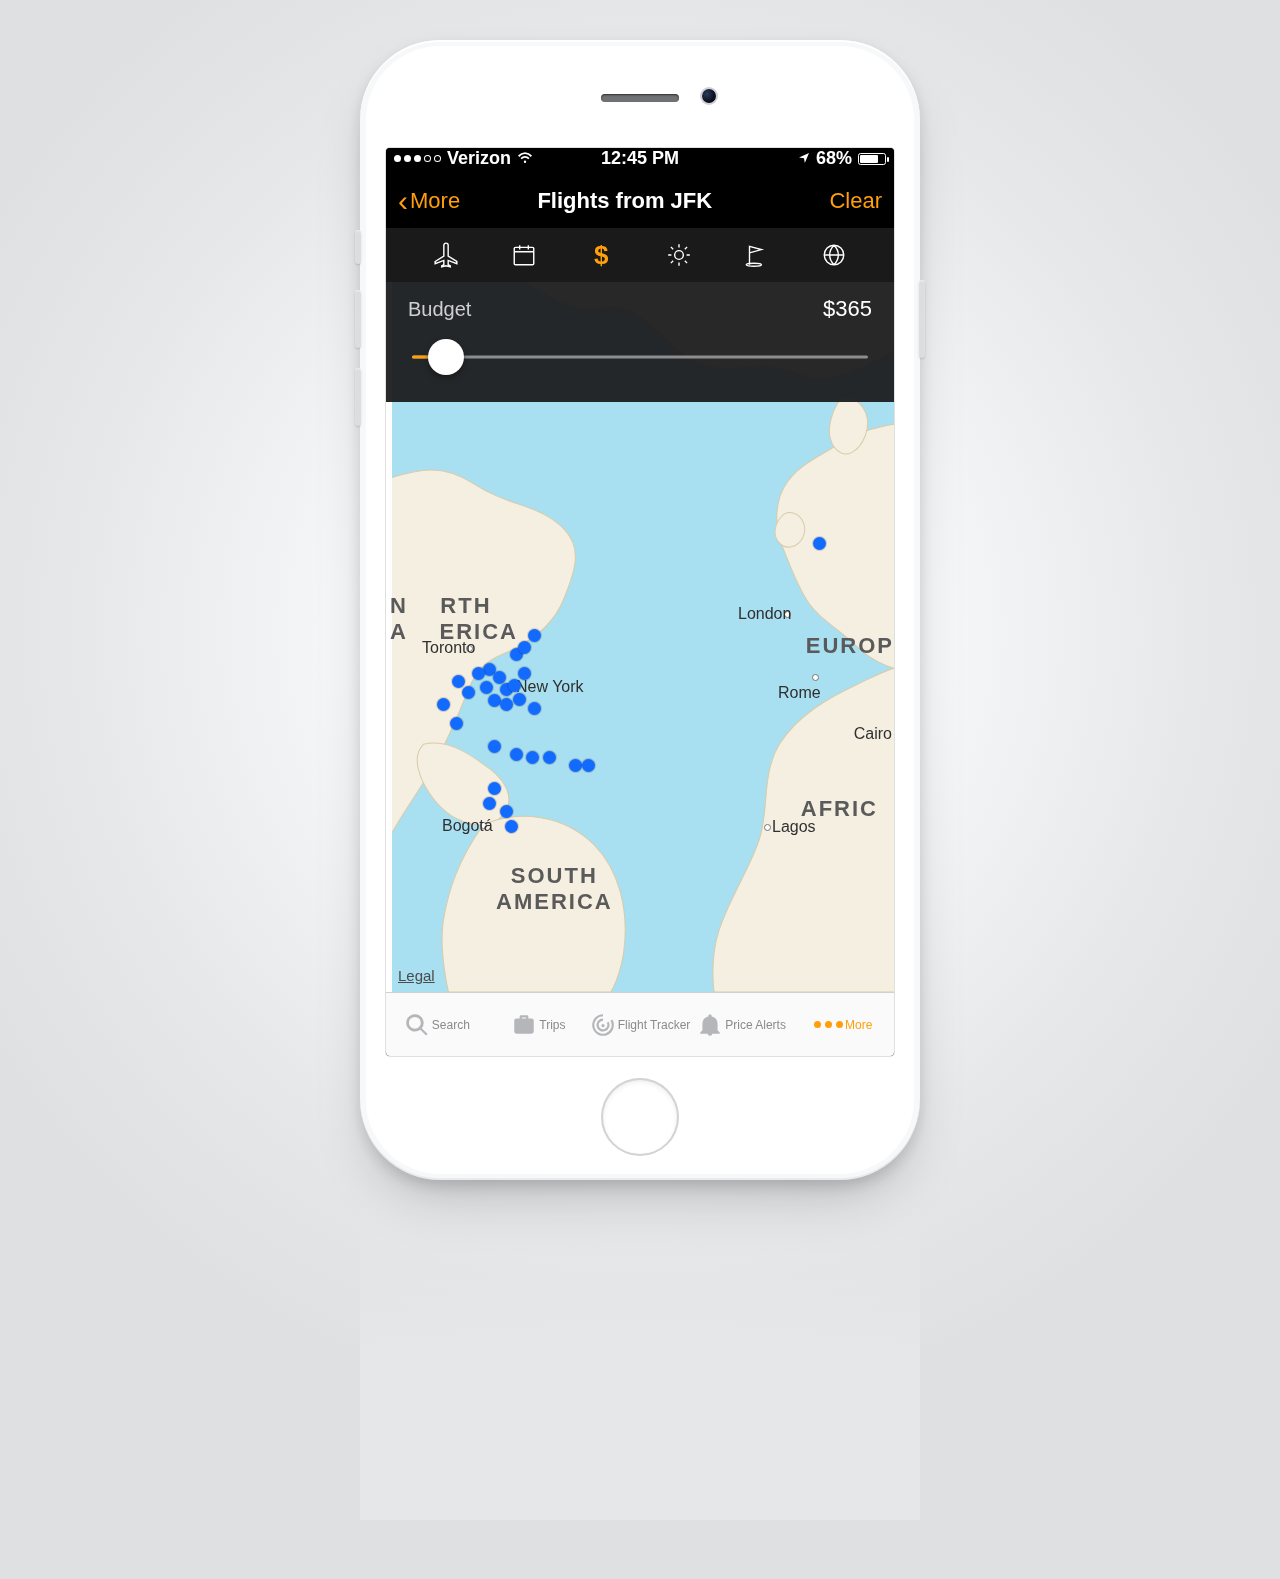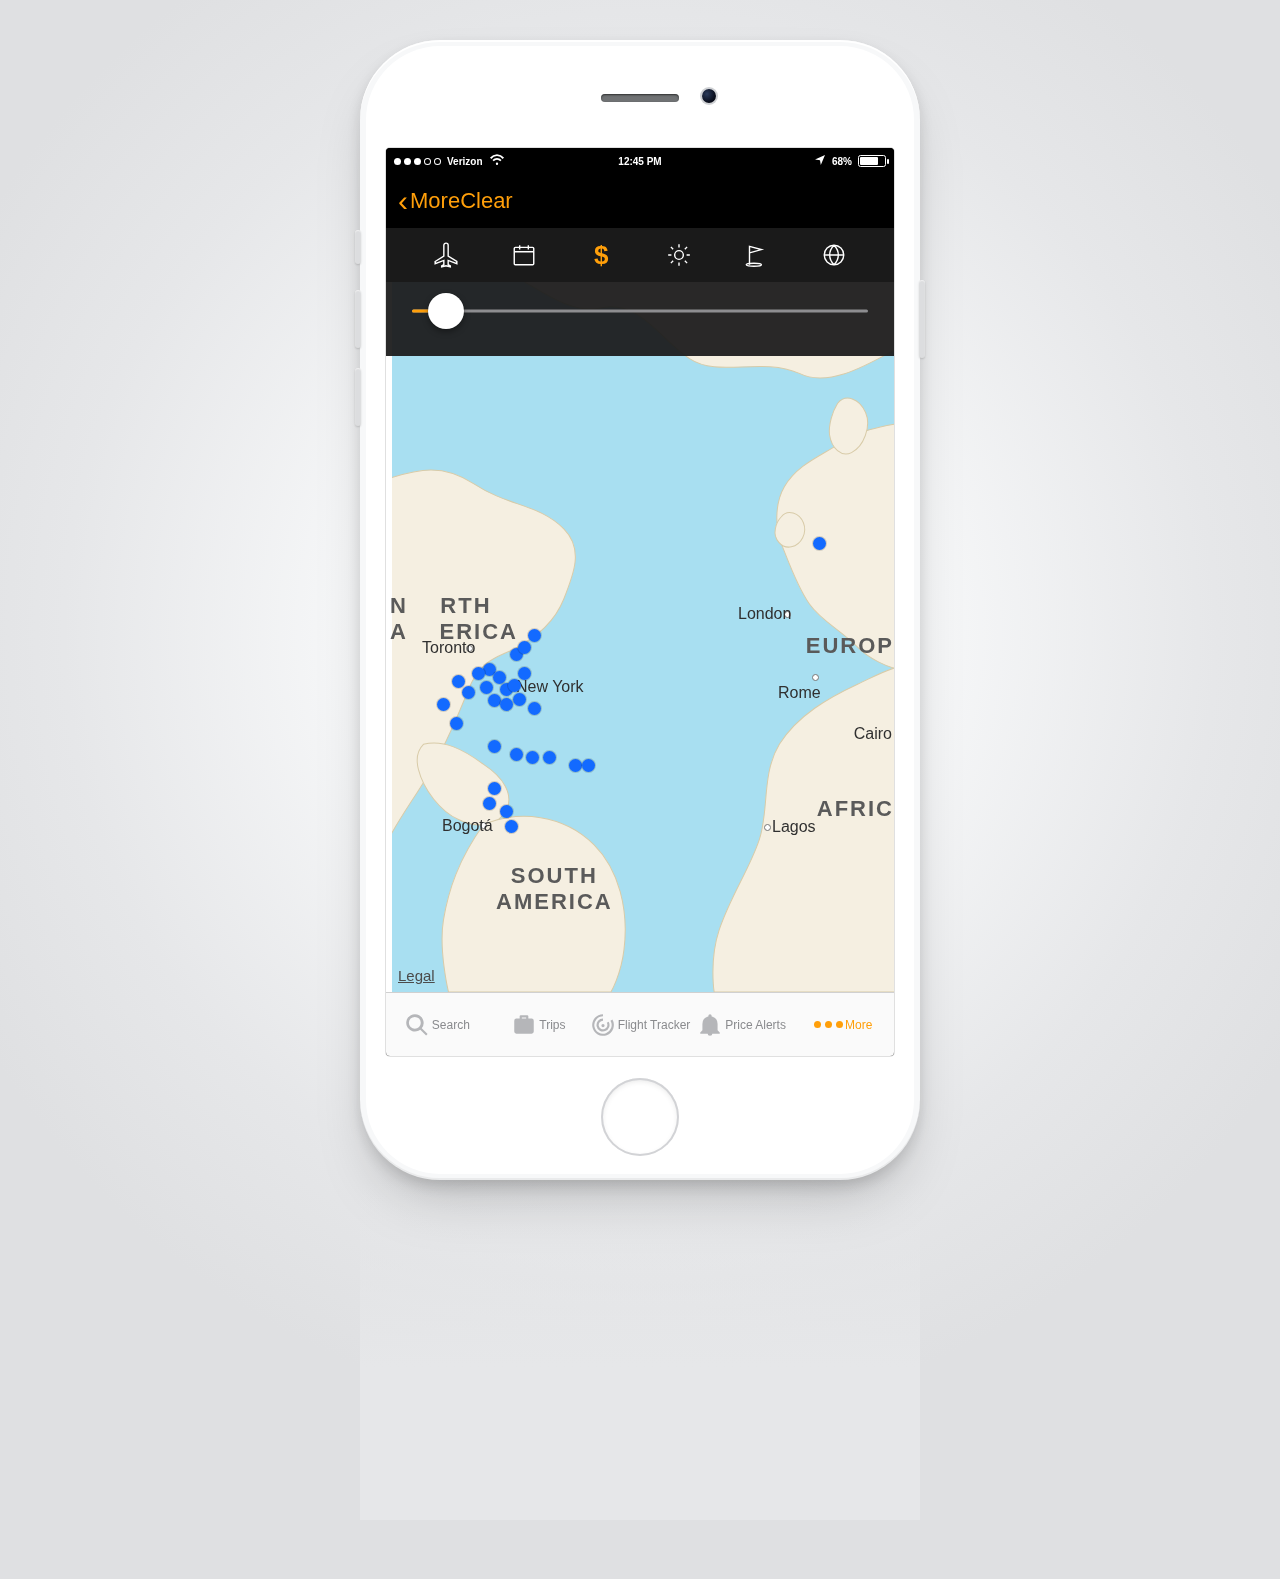--- a/index.html
+++ b/index.html
@@ -45,22 +45,22 @@
   
   .screen {
     position:absolute; top:108px; left:26px; right:26px; bottom:124px;
     background:#000; border-radius:4px; overflow:hidden;
     box-shadow:0 0 0 1px rgba(0,0,0,0.12);
     display:flex; flex-direction:column;
   }
 
   
   .status {
-    height:26px; background:#000; color:#fff; font-size:10px; font-weight:600;
-    display:flex; align-items:center; padding:0 8px;
+    height:26px; background:#000; color:#fff; font-size:18px; font-weight:600;
+    display:flex; align-items:flex-start; padding:0 8px;
   }
   .status .left, .status .right { flex:1; display:flex; align-items:center; gap:6px; }
   .status .right { justify-content:flex-end; }
   .status .center { flex:0 0 auto; }
   .dots { display:flex; gap:3px; }
   .dots span { width:7px; height:7px; border-radius:50%; background:#fff; }
   .dots span.empty { background:transparent; box-shadow:inset 0 0 0 1px #fff; }
   .battery {
     width:28px; height:12px; border:1px solid #fff; border-radius:2.5px; position:relative;
   }
@@ -205,20 +205,21 @@
             <span class="fill"></span>
           </span>
       </div>
     </div>
 
     <div class="navbar">
       <div class="back">
         <span class="chev">‹</span>
         <span>More</span>
       </div>
+      <div class="title">Flights from JFK</div>
       <div class="clear">Clear</div>
     </div>
 
     <div class="map-wrap">
       <div class="map">
         
         <svg width="100%" height="100%" viewBox="0 0 508 762" preserveAspectRatio="xMidYMid slice">
           <rect width="508" height="762" fill="#a8dff1"></rect>
 
           <path fill="#f5efe1" stroke="#d8cba8" stroke-width="1" d="M70 0 H508 V120 C480 135 440 160 410 145 C370 128 330 150 300 130 C270 110 250 70 210 80 C180 86 150 60 120 45 C96 33 80 15 70 0 Z"></path>
@@ -237,21 +238,21 @@
 
           <path fill="#f5efe1" stroke="#d8cba8" stroke-width="1" d="M508 438 V762 H325 C325 762 320 730 330 700 C342 665 360 640 370 610 C380 580 372 545 390 515 C408 486 440 468 468 455 C485 447 498 440 508 438 Z"></path>
         </svg>
 
         
         <span class="mlabel ctry" style="left:4px; top:365px; white-space:pre;">N    RTH
 A    ERICA</span>
         <span class="mlabel ctry" style="left:110px; top:635px; white-space:pre; text-align:center;">SOUTH
 AMERICA</span>
         <span class="mlabel ctry" style="right:0; top:405px;">EUROP</span>
-        <span class="mlabel ctry" style="right:0; top:568px;">AFRIC</span>
+        <span class="mlabel ctry" style="right:16px; top:568px;">AFRIC</span>
 
         
         <span class="citydot" style="left:80px;  top:417px;"></span>
         <span class="mlabel city" style="left:36px; top:411px;">Toronto</span>
         <span class="citydot" style="left:120px; top:455px;"></span>
         <span class="mlabel city" style="left:130px; top:450px;">New York</span>
         <span class="citydot" style="left:94px;  top:594px;"></span>
         <span class="mlabel city" style="left:56px; top:589px;">Bogotá</span>
         <span class="citydot" style="left:398px; top:383px;"></span>
         <span class="mlabel city" style="left:352px; top:377px;">London</span>
@@ -295,20 +296,24 @@
               </svg>
           </div>
           <div class="fi" title="region">
             <svg viewBox="0 0 24 24">
                 <circle cx="12" cy="12" r="9"></circle>
                 <path d="M3 12 H21 M12 3 C15 6 16 9 16 12 C16 15 15 18 12 21 M12 3 C9 6 8 9 8 12 C8 15 9 18 12 21"></path>
               </svg>
           </div>
         </div>
 
+        <div class="budget-row">
+          <span class="lab">Budget</span>
+          <span class="val">$365</span>
+        </div>
 
         <div class="slider">
           <div class="track"></div>
           <div class="track-fill"></div>
           <div class="thumb"></div>
         </div>
 
       </div>
     </div>
 

